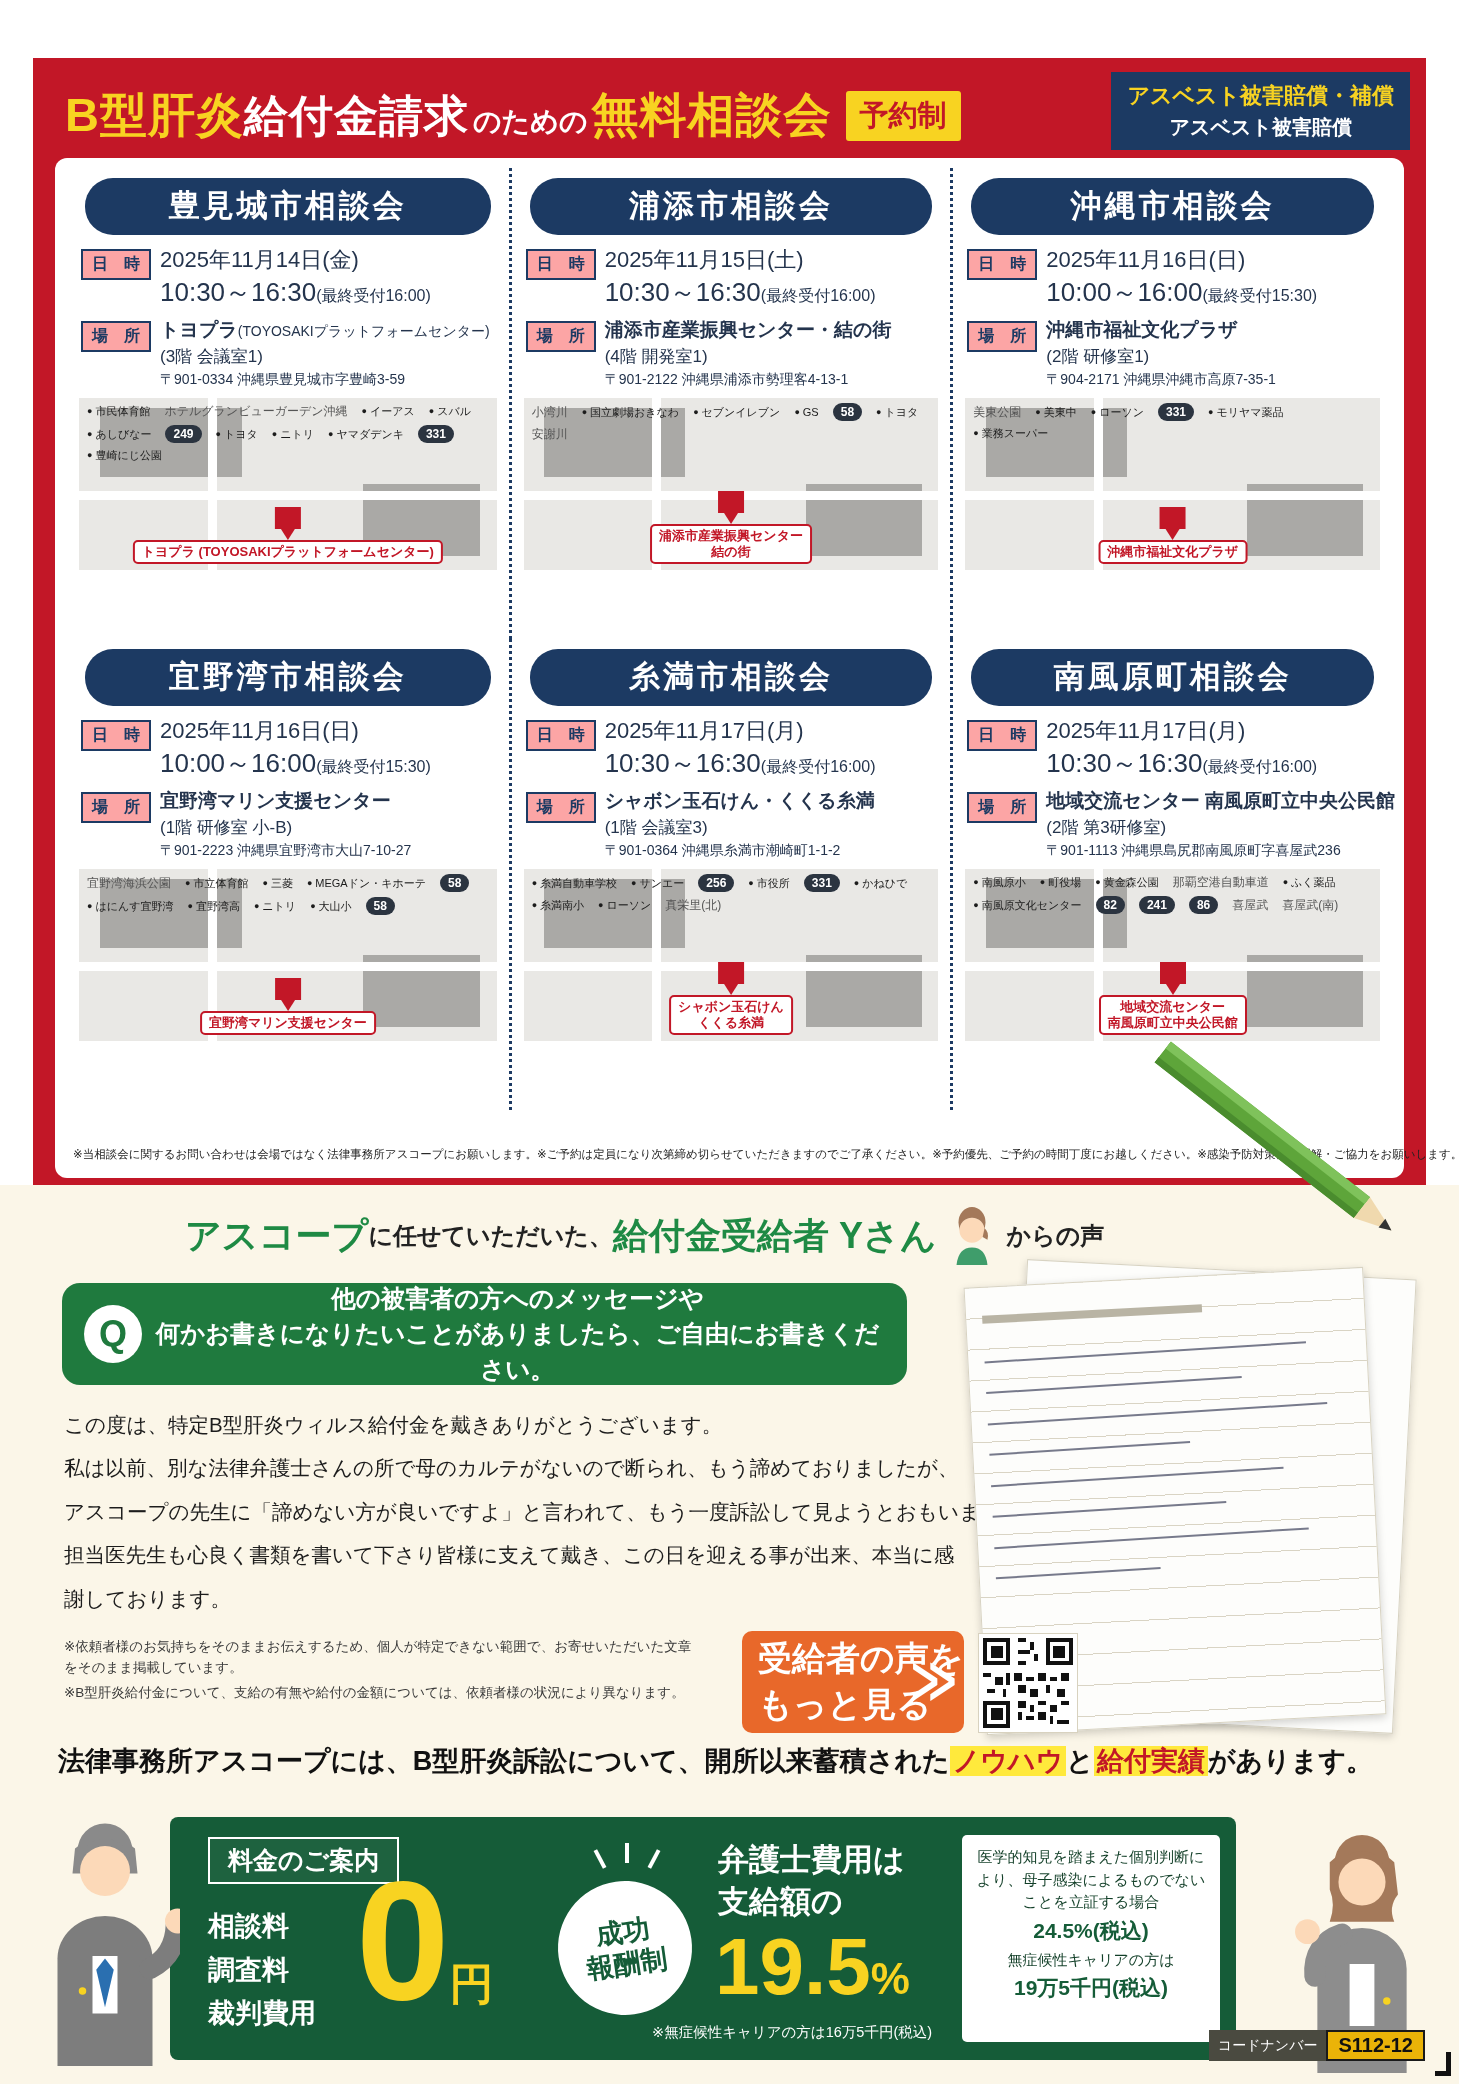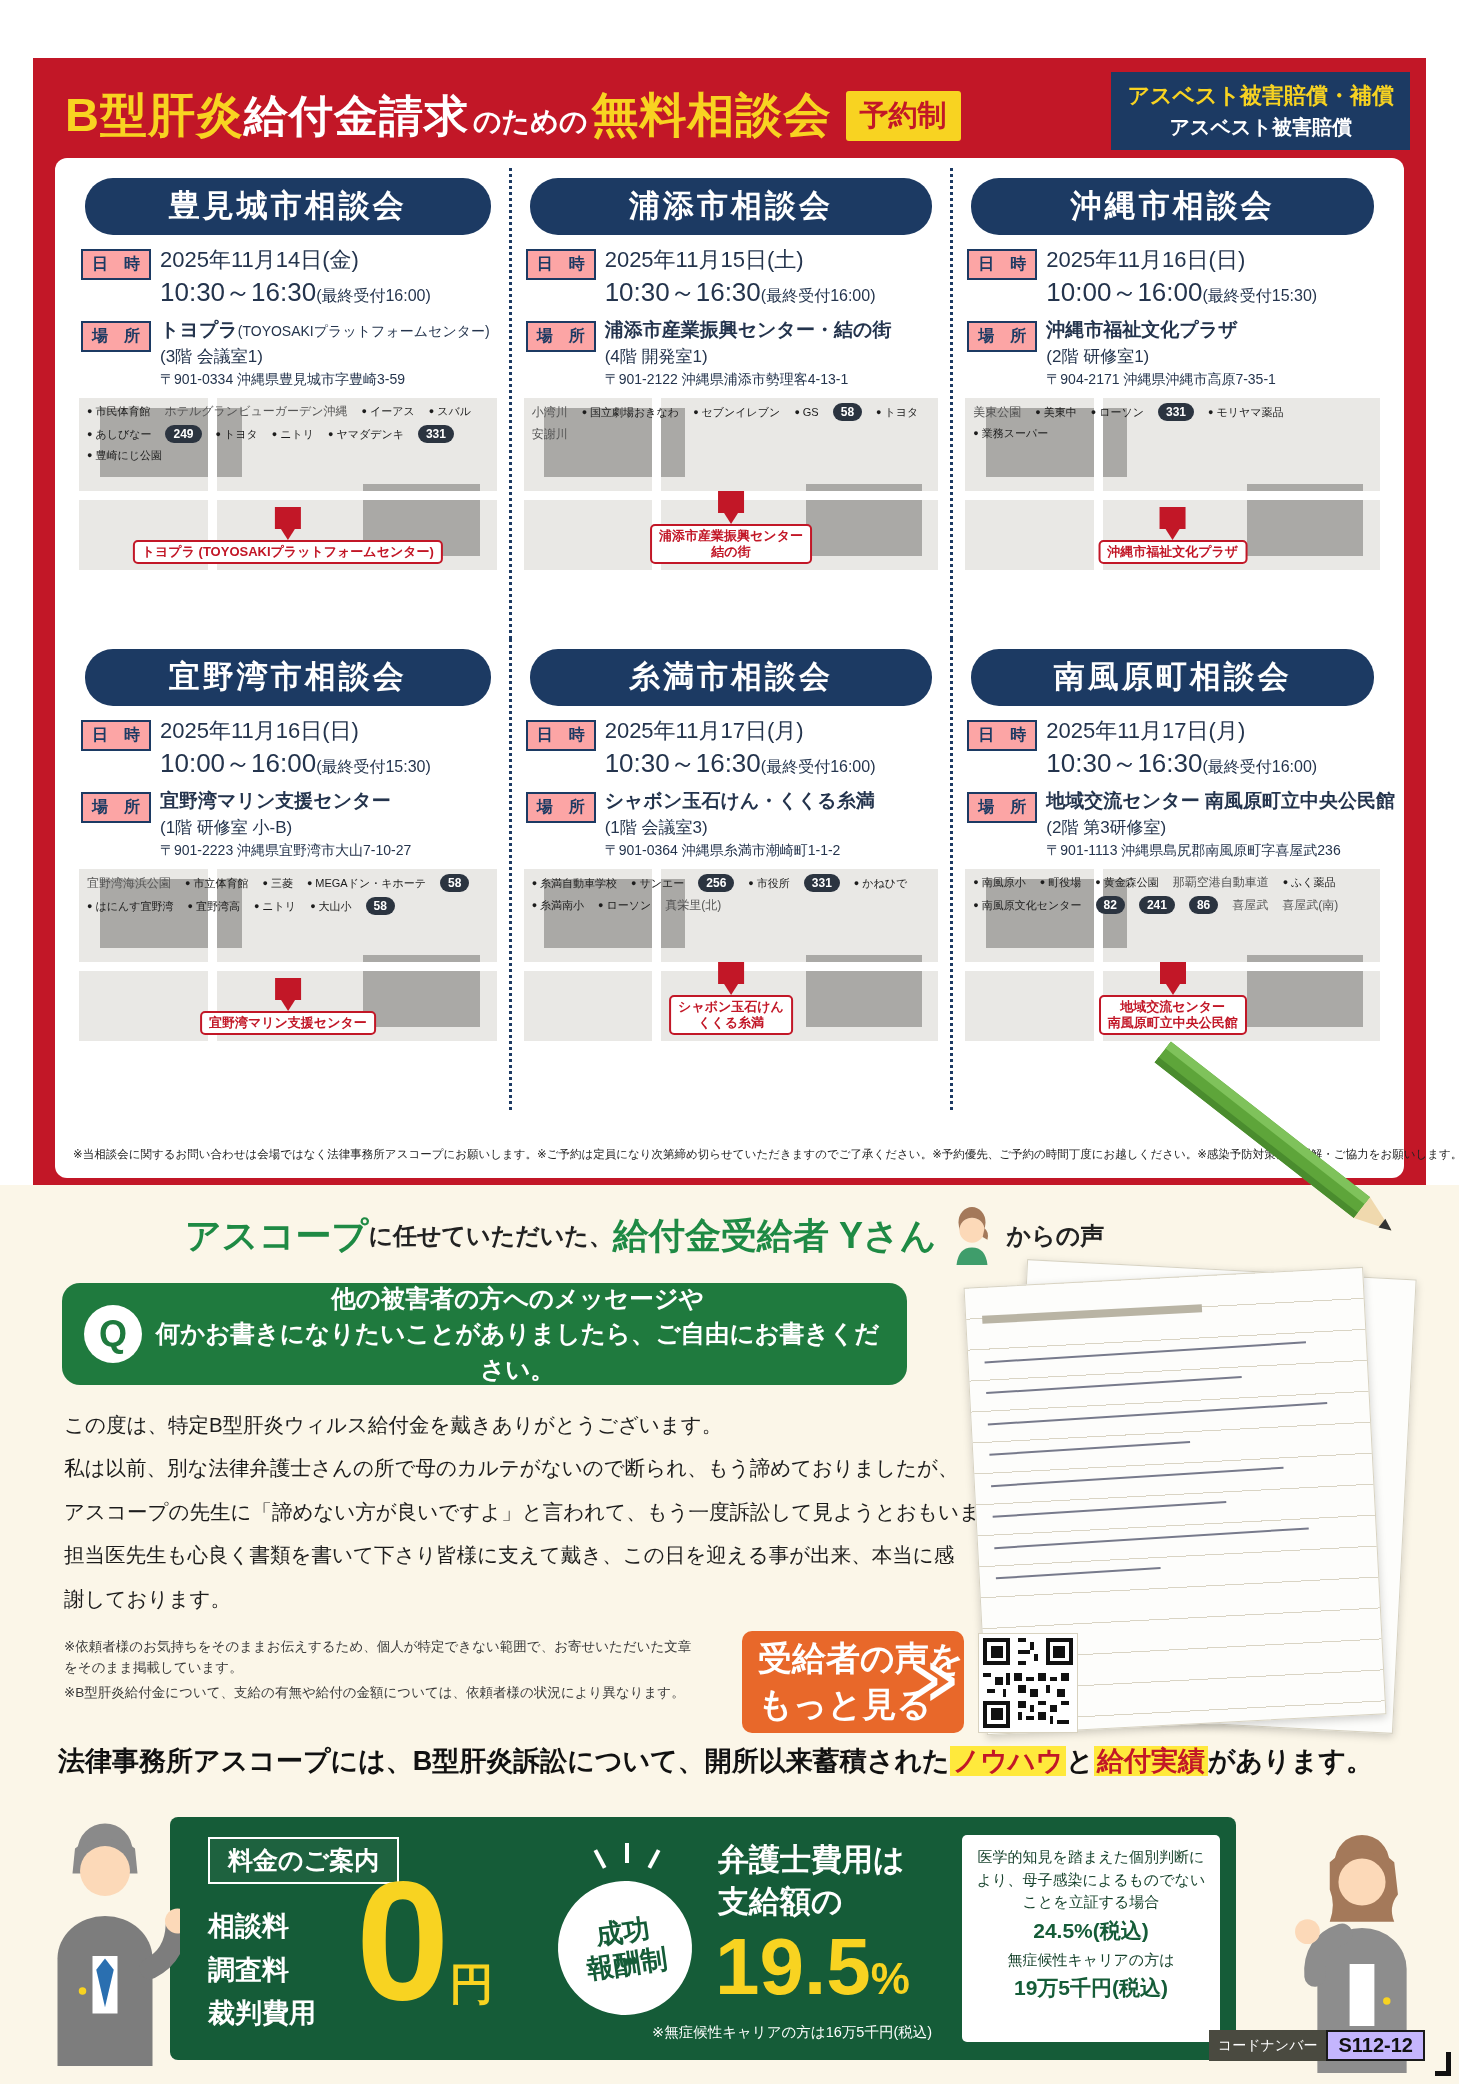--- a/index.html
+++ b/index.html
@@ -113,21 +113,21 @@
   .sidebox { position:absolute; right:16px; top:18px; width:258px; height:207px; background:#fff; border-radius:5px; padding:11px 13px; color:#123f28;text-align:center; }
   .sidebox .t { font-size:15px; line-height:1.5; }
   .sidebox .v { font-size:21px; font-weight:bold; color:#155c38; margin:3px 0 4px; }
 
   .figure { position:absolute; }
   .fig-man { left:30px; top:628px; width:150px; height:256px; }
   .fig-woman { right:22px; top:640px; width:150px; height:248px; }
 
   .code { position:absolute; right:34px; top:845px; display:flex; align-items:stretch; }
   .code .cl { background:#4a4a40; color:#fff; font-size:14px; padding:5px 9px; display:flex; align-items:center; }
-  .code .cv { background:#c4b5fd; border:2px solid #1a1a1a; color:#111; font-size:20px; font-weight:bold; padding:2px 10px; }
+  .code .cv { background:#eab308; border:2px solid #1a1a1a; color:#111; font-size:20px; font-weight:bold; padding:2px 10px; }
   .crop { position:absolute; right:8px; bottom:8px; width:16px; height:24px; border-right:5px solid #111; border-bottom:5px solid #111; }
 </style>
 </head>
 <body>
 
 <div class="page">
 
   <div class="red-box">
     <div class="title-row">
       <span class="t-yellow">B型肝炎</span>

